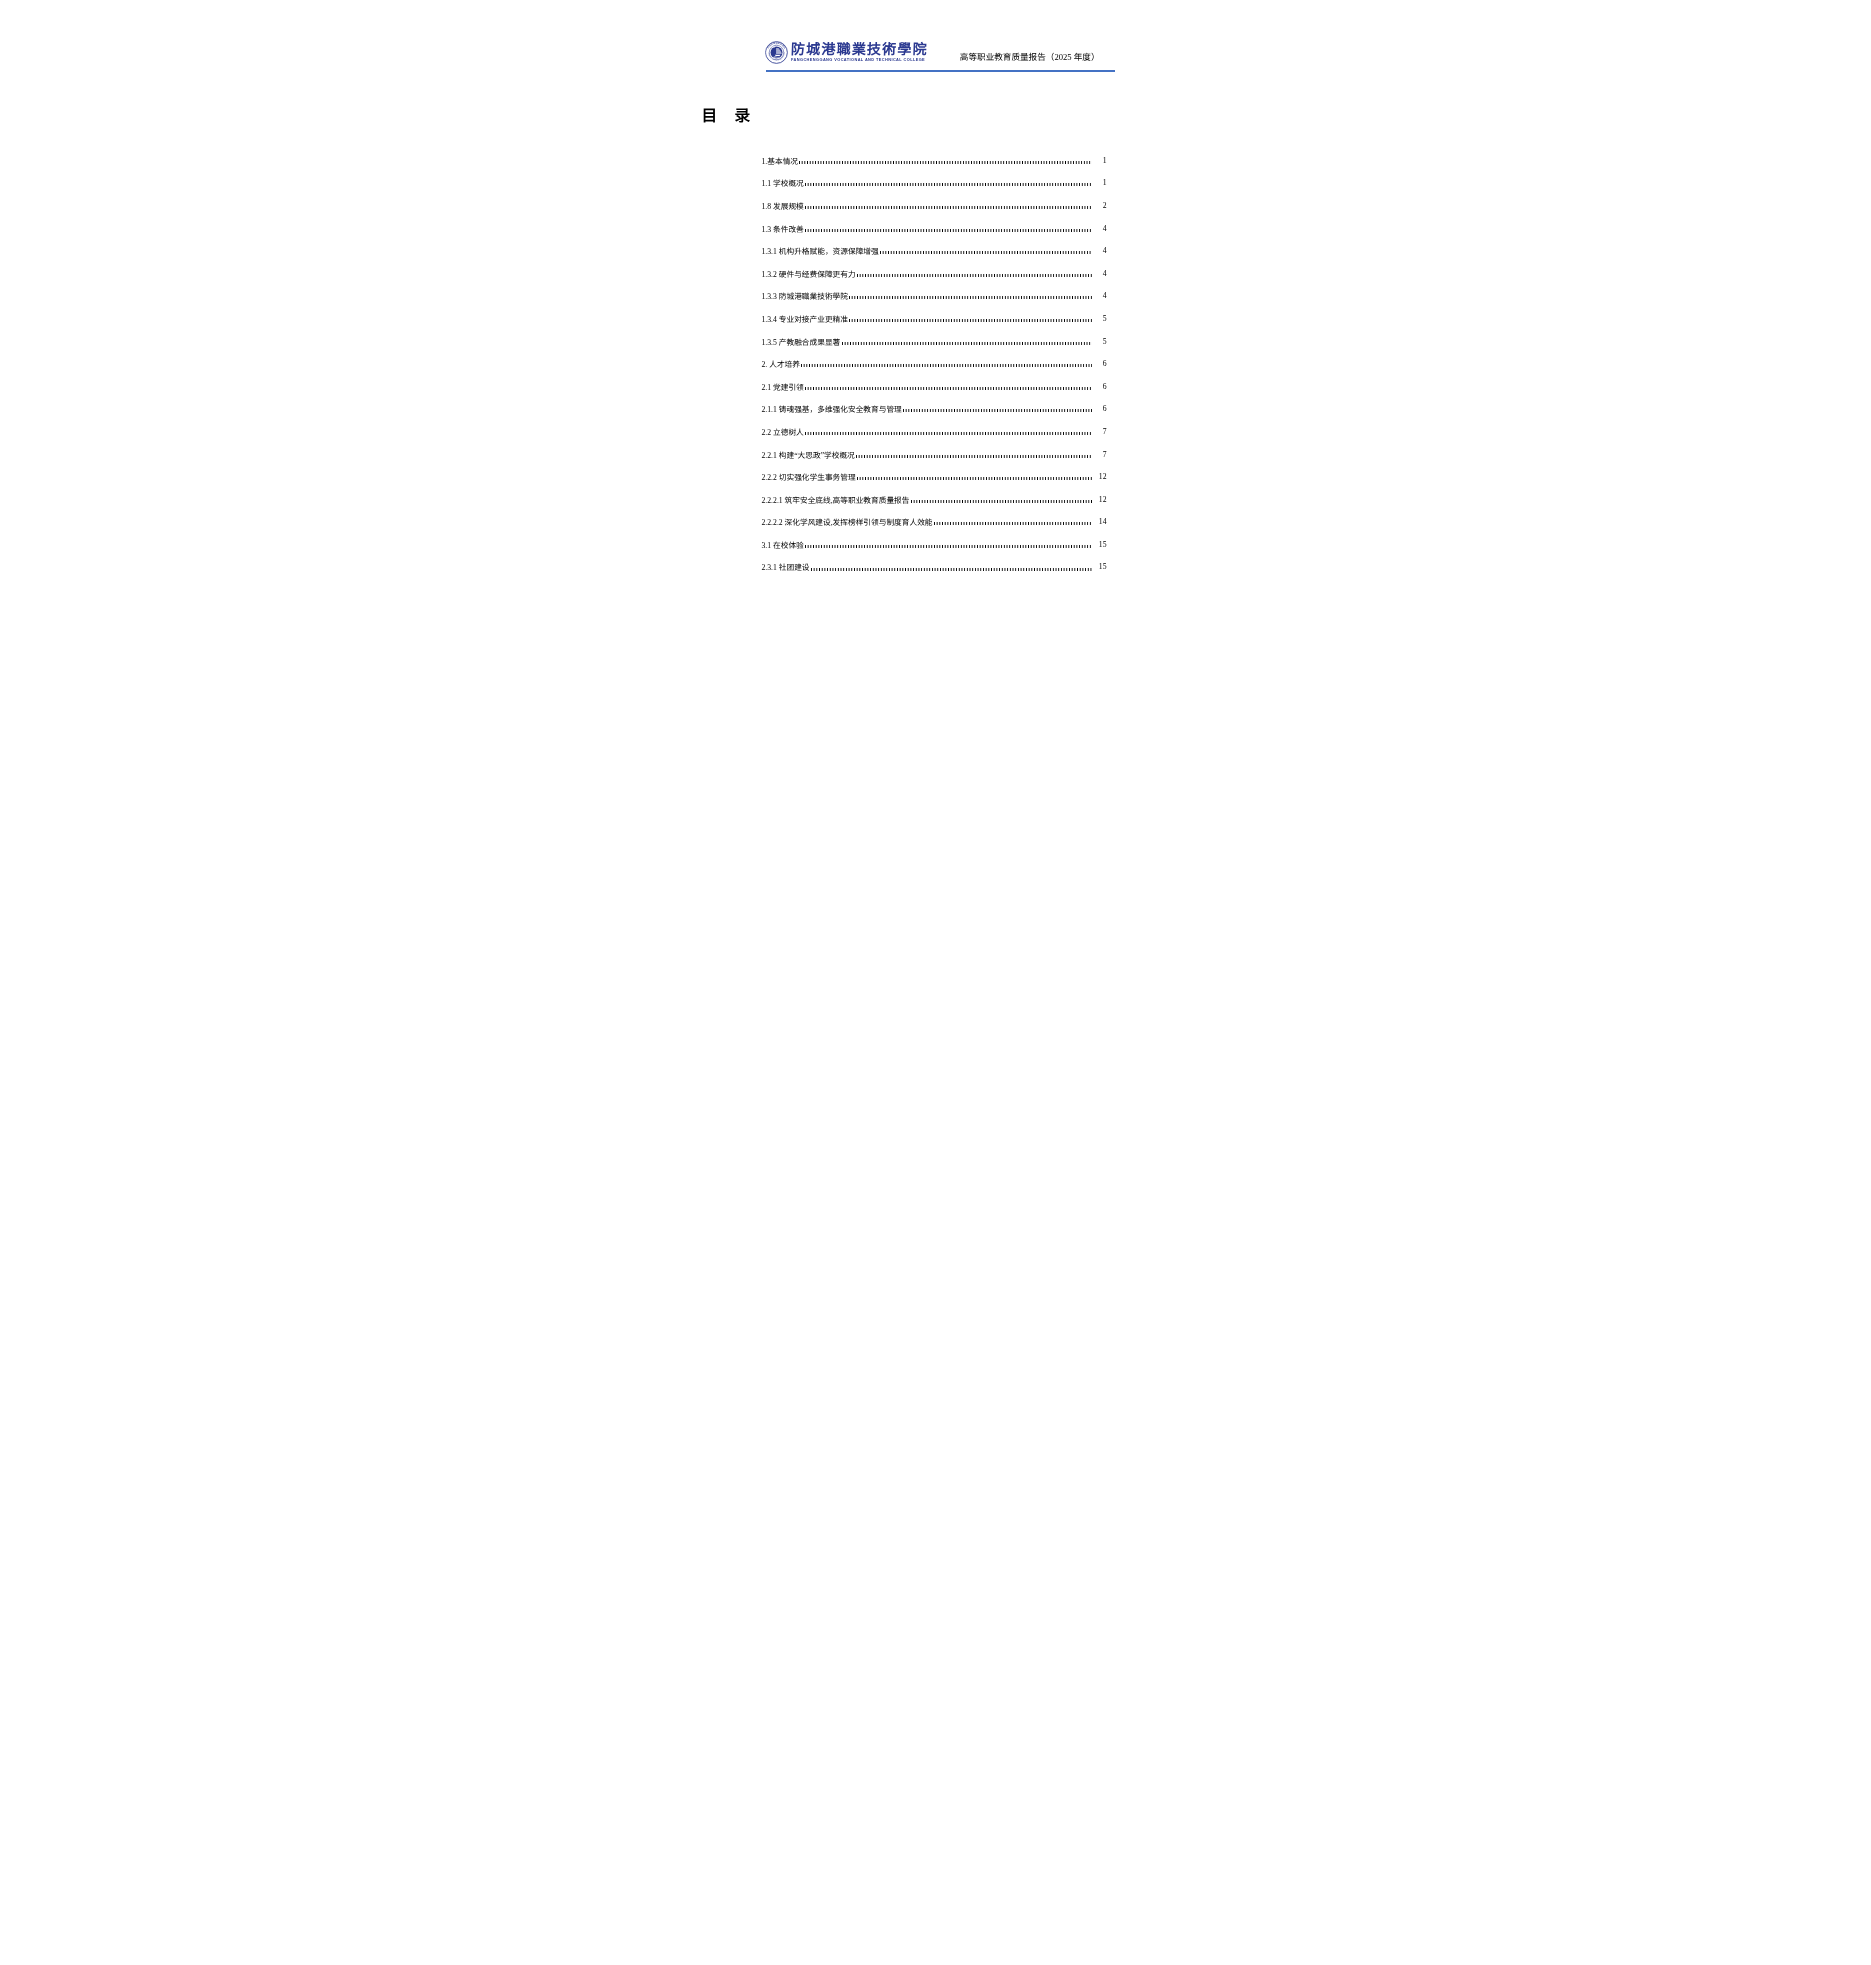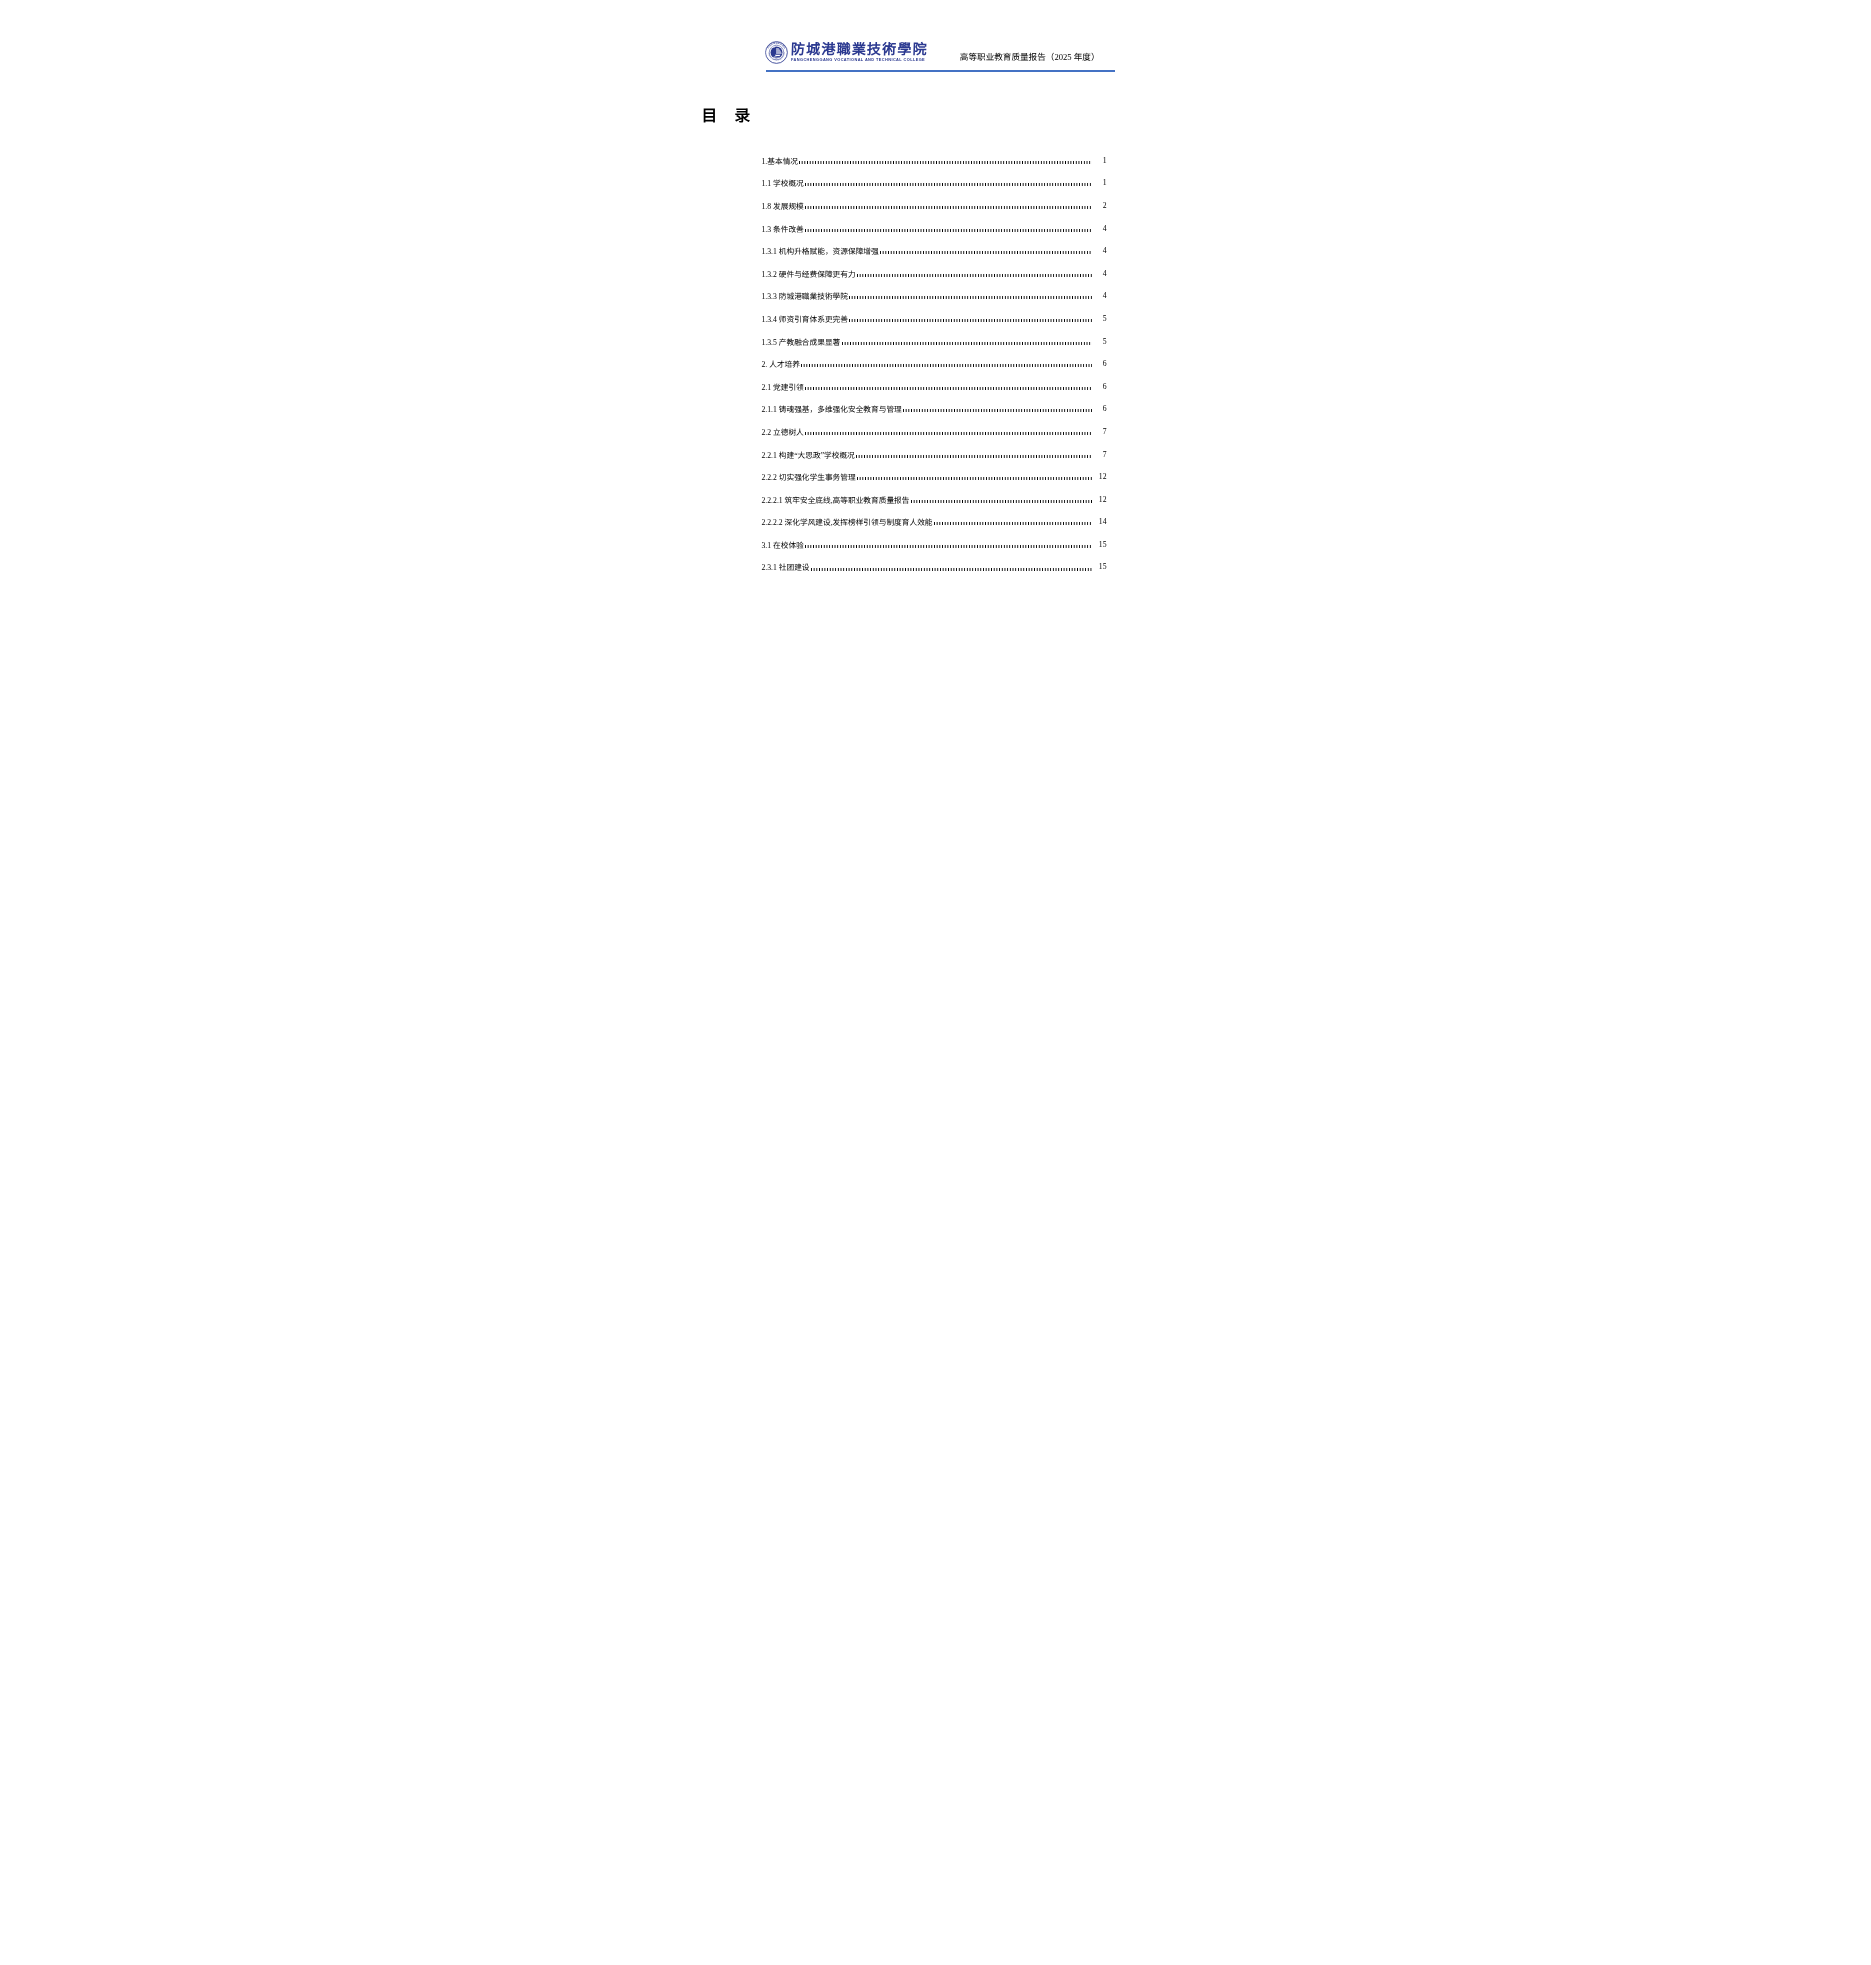--- a/index.html
+++ b/index.html
@@ -154,21 +154,21 @@
       <span class="toc-page">4</span>
     </div>
 
     <div class="toc-row">
       <span class="toc-label">1.3.3 防城港職業技術學院</span>
       <span class="toc-dots"></span>
       <span class="toc-page">4</span>
     </div>
 
     <div class="toc-row">
-      <span class="toc-label">1.3.4 师资引育体系更完善</span>
+      <span class="toc-label">1.3.4 专业对接产业更精准</span>
       <span class="toc-dots"></span>
       <span class="toc-page">5</span>
     </div>
 
     <div class="toc-row">
       <span class="toc-label">1.3.5 产教融合成果显著</span>
       <span class="toc-dots"></span>
       <span class="toc-page">5</span>
     </div>
 

